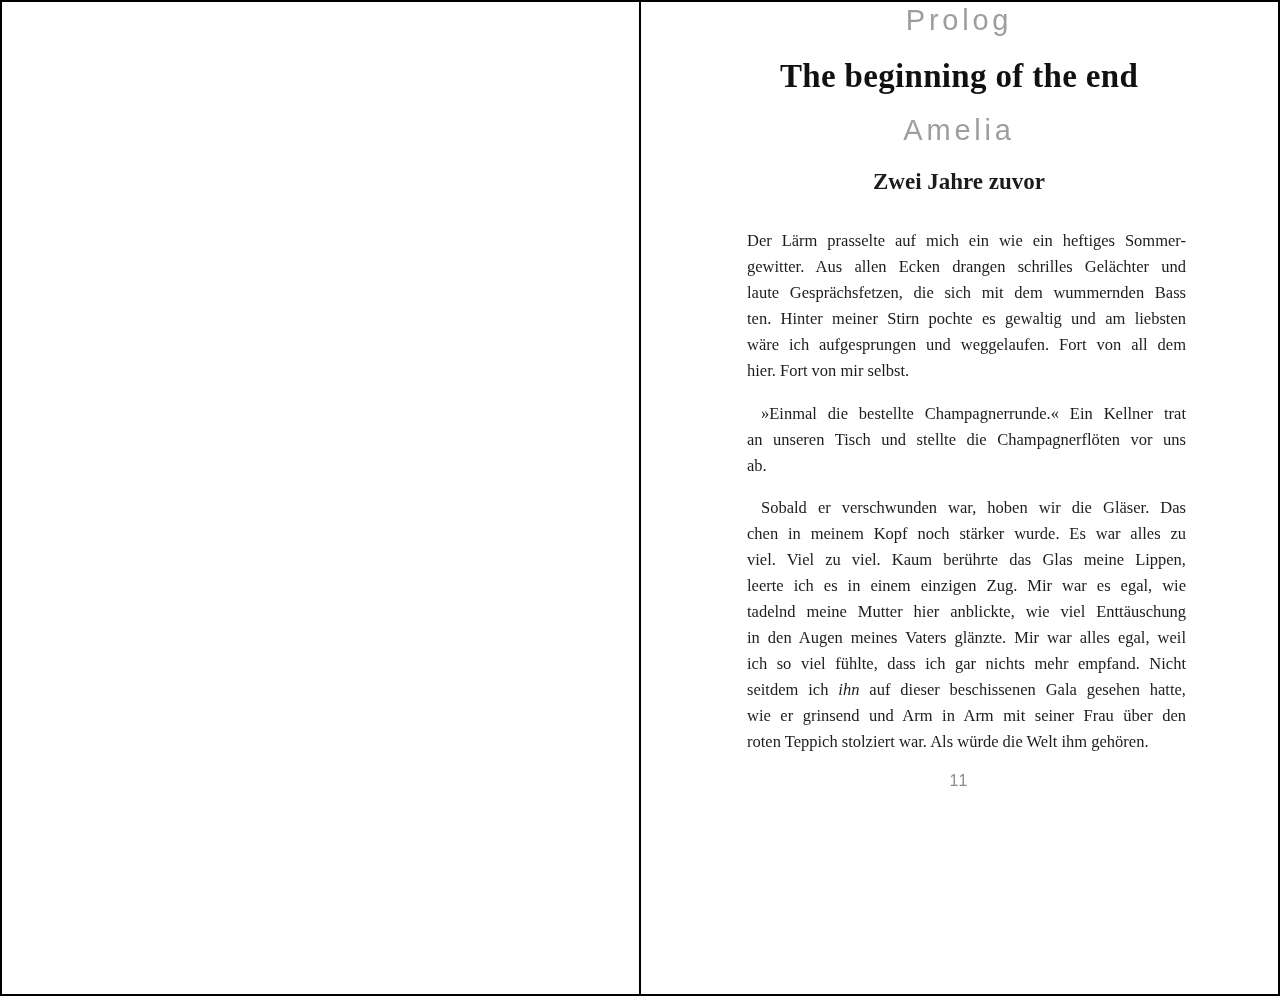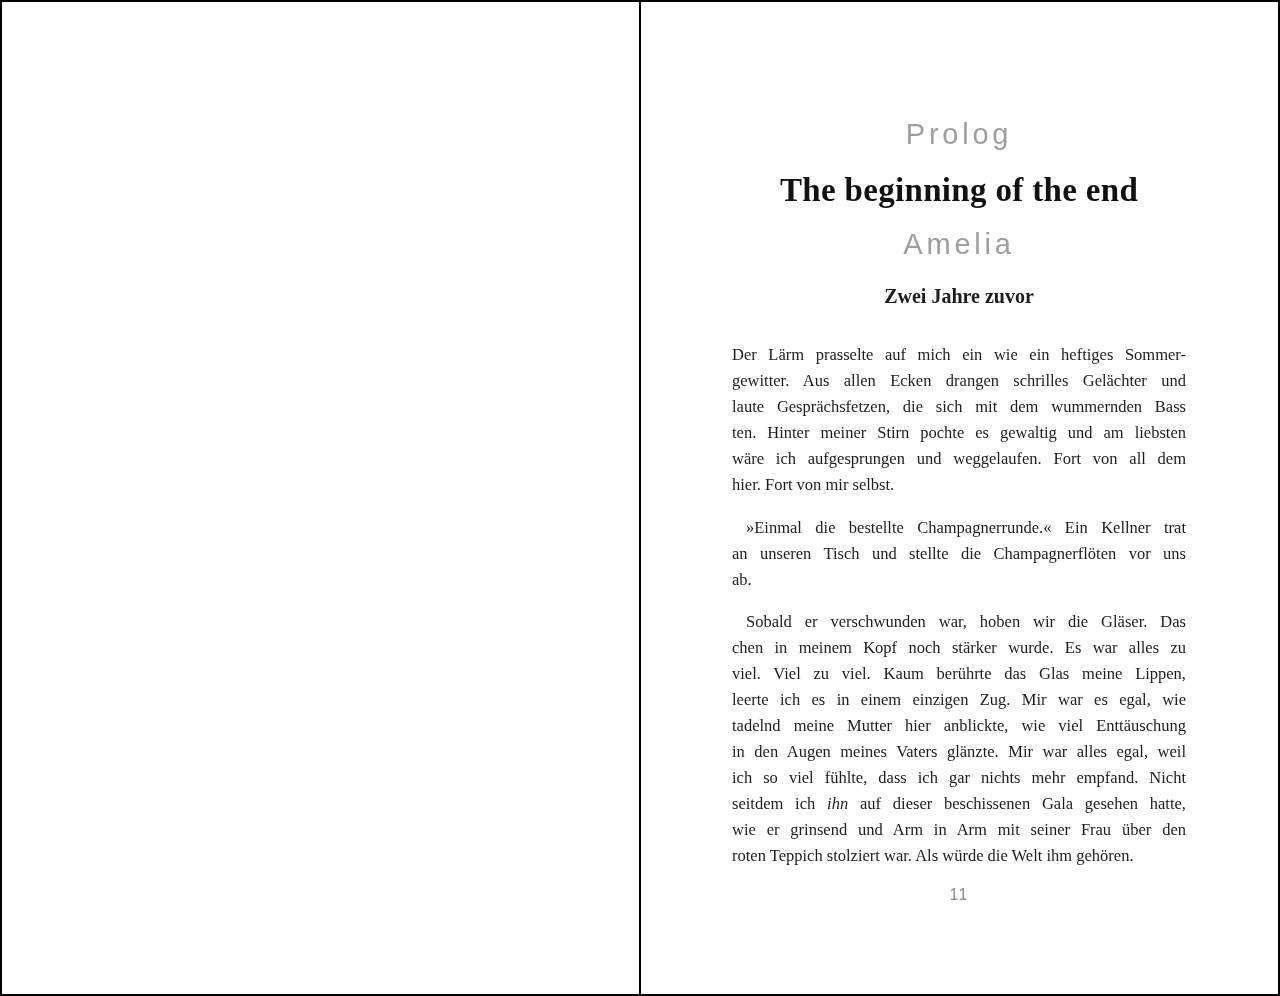--- a/index.html
+++ b/index.html
@@ -40,45 +40,46 @@
   }
   .chapter-label, .pov-name {
     font-family: "Liberation Sans", sans-serif;
     font-weight: 300;
     color: var(--heading-gray, #9e9e9e);
     letter-spacing: 0.13em;
     text-align: center;
     font-size: 29px;
     line-height: 36px;
   }
-  .chapter-label { margin-top: 114px; }
+  .chapter-label { }
   .chapter-title {
     margin: 18px 0 0 0;
     font-family: Liberation Serif, serif;
     font-weight: 700;
     color: #111111;
     text-align: center;
     font-size: 33px;
     line-height: 40px;
     letter-spacing: 0.01em;
   }
   .pov-name { margin-top: 16px; }
   .dateline {
     margin-top: 22px;
     font-family: "Liberation Serif", serif;
     font-weight: 700;
     color: #1c1c1c;
     text-align: center;
-    font-size: 20px;
+    font-size: 23px;
     line-height: 24px;
   }
   .body-text {
     margin-top: 34px;
     color: var(--text, #1c1c1c);
     font-size: 16.5px;
+    margin-left: 15px;
   }
   .para { margin: 0; padding: 0; }
   .line {
     line-height: 26px;
     text-align: justify;
     text-align-last: justify;
   }
   .line.last { text-align-last: left; }
   .line.indent { text-indent: 14px; }
   .line em { font-style: italic; }

